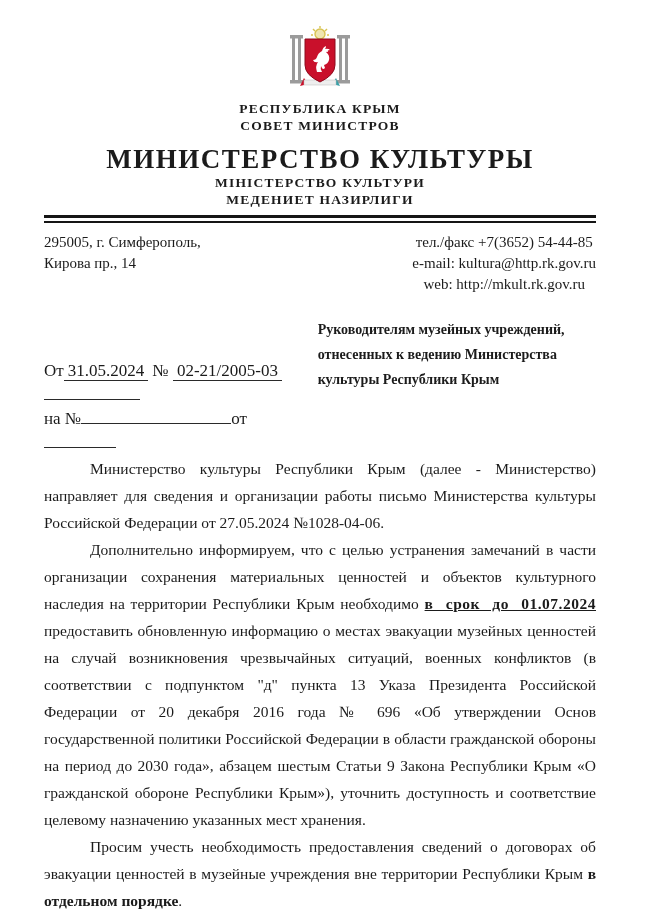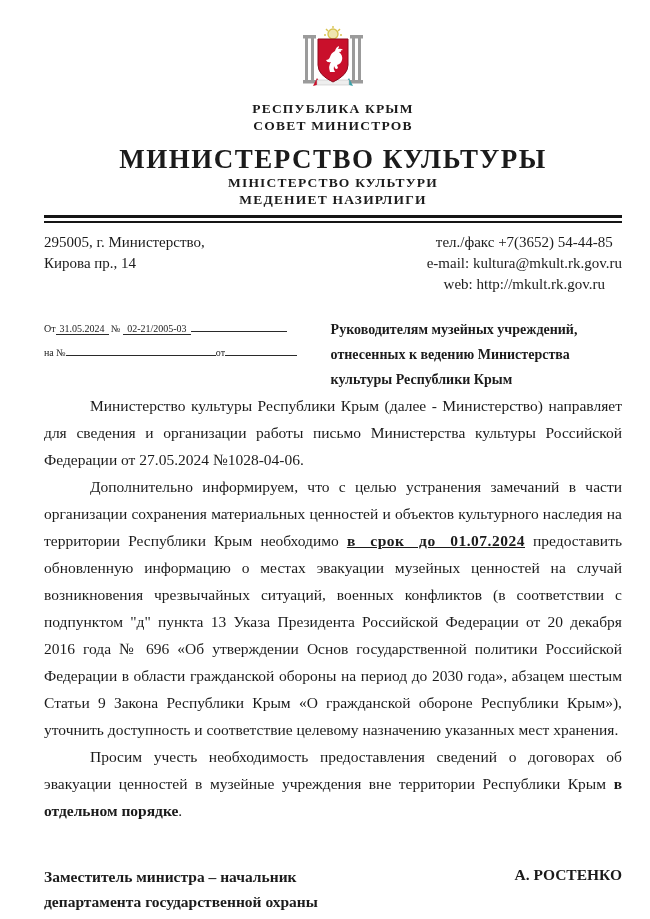--- a/index.html
+++ b/index.html
@@ -3,38 +3,38 @@
 <meta charset="utf-8">
 <style>
   html,body{margin:0;padding:0;}
   body{
     width:650px;height:919px;
     background:#ffffff;
     font-family:"Liberation Serif","DejaVu Serif",serif;
     color:#1b1b1b;
     overflow:hidden;
   }
-  .page{box-sizing:border-box;width:650px;height:664px;padding:26px 28px 10px 44px;position:relative;font-family:Liberation Serif, serif;}
+  .page{box-sizing:border-box;width:650px;height:664px;padding:26px 54px 10px 44px;position:relative;font-family:Liberation Serif, serif;}
 
   
   .letterhead{text-align:center;}
   .emblem{display:inline-block;margin-bottom:4px;}
   .lh-line{font-weight:bold;font-size:13.5px;letter-spacing:1.2px;line-height:17px;}
   .lh-title{font-weight:bold;font-size:27px;letter-spacing:1.5px;line-height:30px;margin-top:10px;}
   .lh-sub{font-weight:bold;font-size:13.5px;letter-spacing:1.2px;line-height:17px;}
   .rule{margin-top:7px;border-top:3.5px solid #151515;border-bottom:2px solid #151515;height:3px;}
 
   
   .contacts{display:flex;justify-content:space-between;margin-top:9px;font-size:15px;line-height:21px;}
   .contacts .left{text-align:left;}
   .contacts .right{text-align:center;}
 
   
   .refrow{display:flex;justify-content:space-between;margin-top:22px;}
-  .refs{font-size:10px;width:295px;line-height:24px;}
+  .refs{font-size:17px;width:295px;line-height:24px;margin-top:42px;}
   .blank{display:inline-block;border-bottom:1px solid #2a2a2a;height:13px;vertical-align:baseline;}
   .refval{border-bottom:1px solid #2a2a2a;padding:0 4px;}
   .addressee{width:300px;font-weight:bold;font-size:14px;line-height:25px;text-align:left;}
 
   
   .bodytext{font-size:15.5px;line-height:27px;text-align:justify;}
   .bodytext p{margin:0;text-indent:46px;}
   .emph{font-weight:bold;text-decoration:underline;letter-spacing:0.5px;word-spacing:6px;}
   .boldend{font-weight:bold;}
 
@@ -87,26 +87,26 @@
     <div class="lh-line">РЕСПУБЛИКА КРЫМ</div>
     <div class="lh-line">СОВЕТ МИНИСТРОВ</div>
     <div class="lh-title">МИНИСТЕРСТВО КУЛЬТУРЫ</div>
     <div class="lh-sub">МІНІСТЕРСТВО КУЛЬТУРИ</div>
     <div class="lh-sub">МЕДЕНИЕТ НАЗИРЛИГИ</div>
     <div class="rule"></div>
   </div>
 
   <div class="contacts">
     <div class="left">
-      <div>295005, г. Министерство,</div>
+      <div>295005, г. Симферополь,</div>
       <div>Кирова пр., 14</div>
     </div>
     <div class="right">
       <div>тел./факс +7(3652) 54-44-85</div>
-      <div>e-mail: kultura@mkult.rk.gov.ru</div>
+      <div>e-mail: kultura@http.rk.gov.ru</div>
       <div>web: http://mkult.rk.gov.ru</div>
     </div>
   </div>
 
   <div class="refrow">
     <div class="refs">
       <div>
         <span>От</span><span class="refval">31.05.2024</span>
         <span>№</span> <span class="refval">02-21/2005-03</span><span class="blank" style="width:96px;"></span>
       </div>

